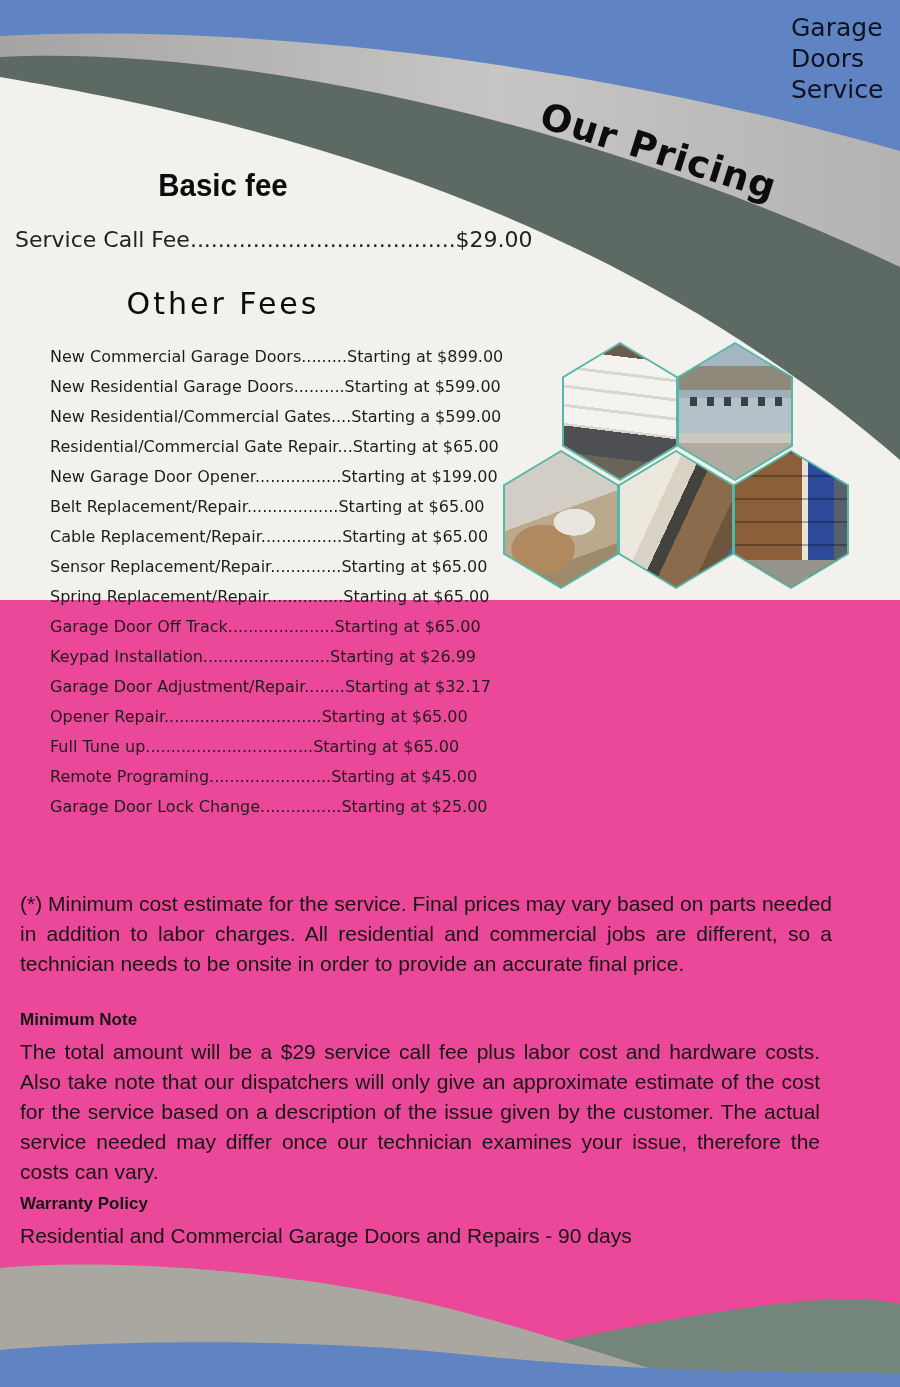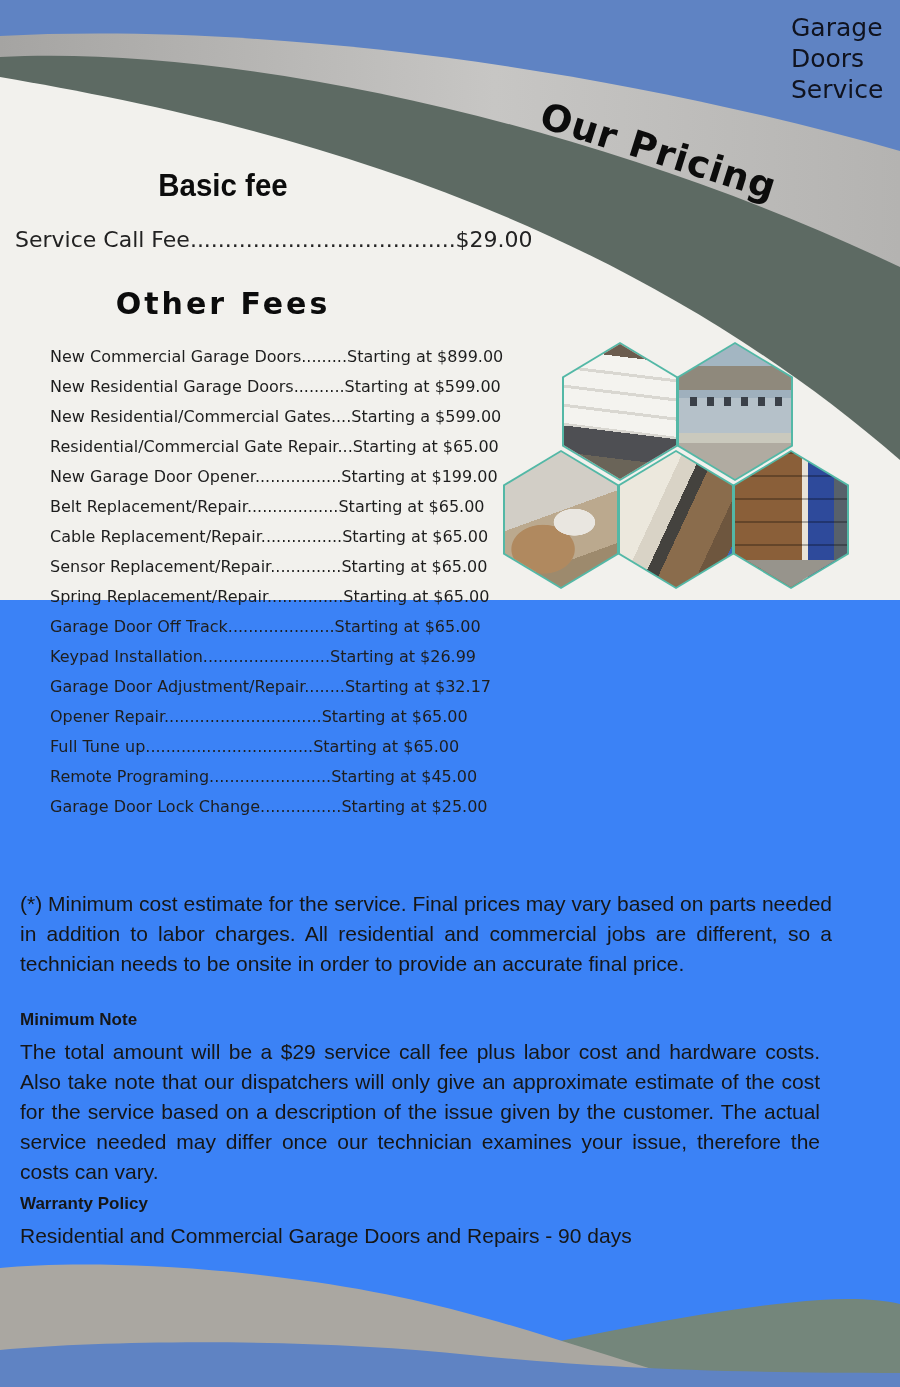--- a/index.html
+++ b/index.html
@@ -1,19 +1,19 @@
 <!DOCTYPE html>
 <html><head>
 <meta charset="utf-8">
 <style>
   html,body{margin:0;padding:0;}
   .page{
     position:relative;
     width:900px;height:1387px;
-    background:#3b82f6;
+    background:#ec4899;
     overflow:hidden;
     font-family:"DejaVu Sans",sans-serif;
     color:#1b1b1b;
   }
   .top-art,.bottom-art{position:absolute;left:0;width:900px;display:block;}
   .top-art{top:0;height:600px;}
   .bottom-art{bottom:0;height:150px;}
 
   .brand{
     position:absolute;left:791px;top:12px;
@@ -34,21 +34,21 @@
     font-family:"Liberation Sans",sans-serif;
     transform:scaleX(.95);transform-origin:223px 0;
     margin:0;
   }
   .basic-line{
     position:absolute;left:15px;top:227px;
     font-size:22px;color:#222;white-space:nowrap;
   }
   .h-other{
     position:absolute;left:0;top:286px;width:446px;
-    text-align:center;font-size:30px;font-weight:bold;color:#0c0c0c;
+    text-align:center;font-size:30px;font-weight:normal;color:#0c0c0c;
     letter-spacing:3px;margin:0;
     font-family:"DejaVu Sans",sans-serif;
   }
   .fee-list{
     position:absolute;left:14px;top:342px;width:480px;
     font-size:16px;line-height:30px;color:#1e1e1e;margin-left:36px;
   }
   .fee-list div{white-space:nowrap;}
 
   .hexwrap{position:absolute;left:503px;top:342px;width:346px;height:247px;}

